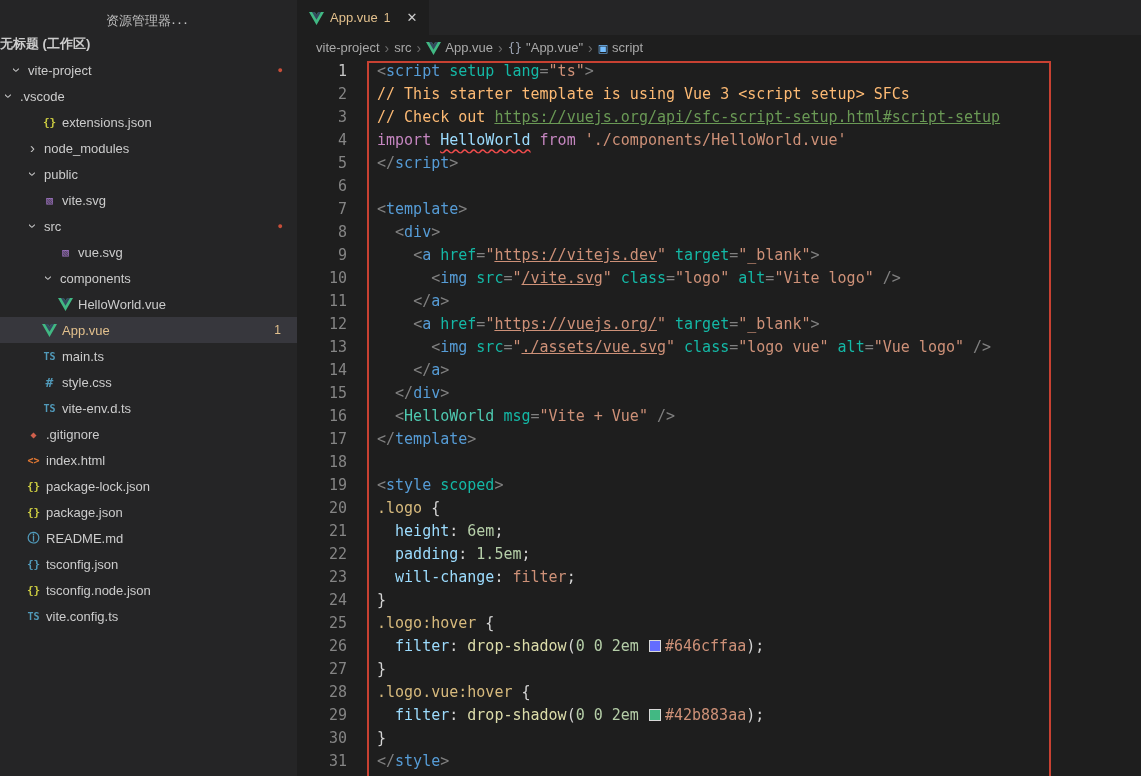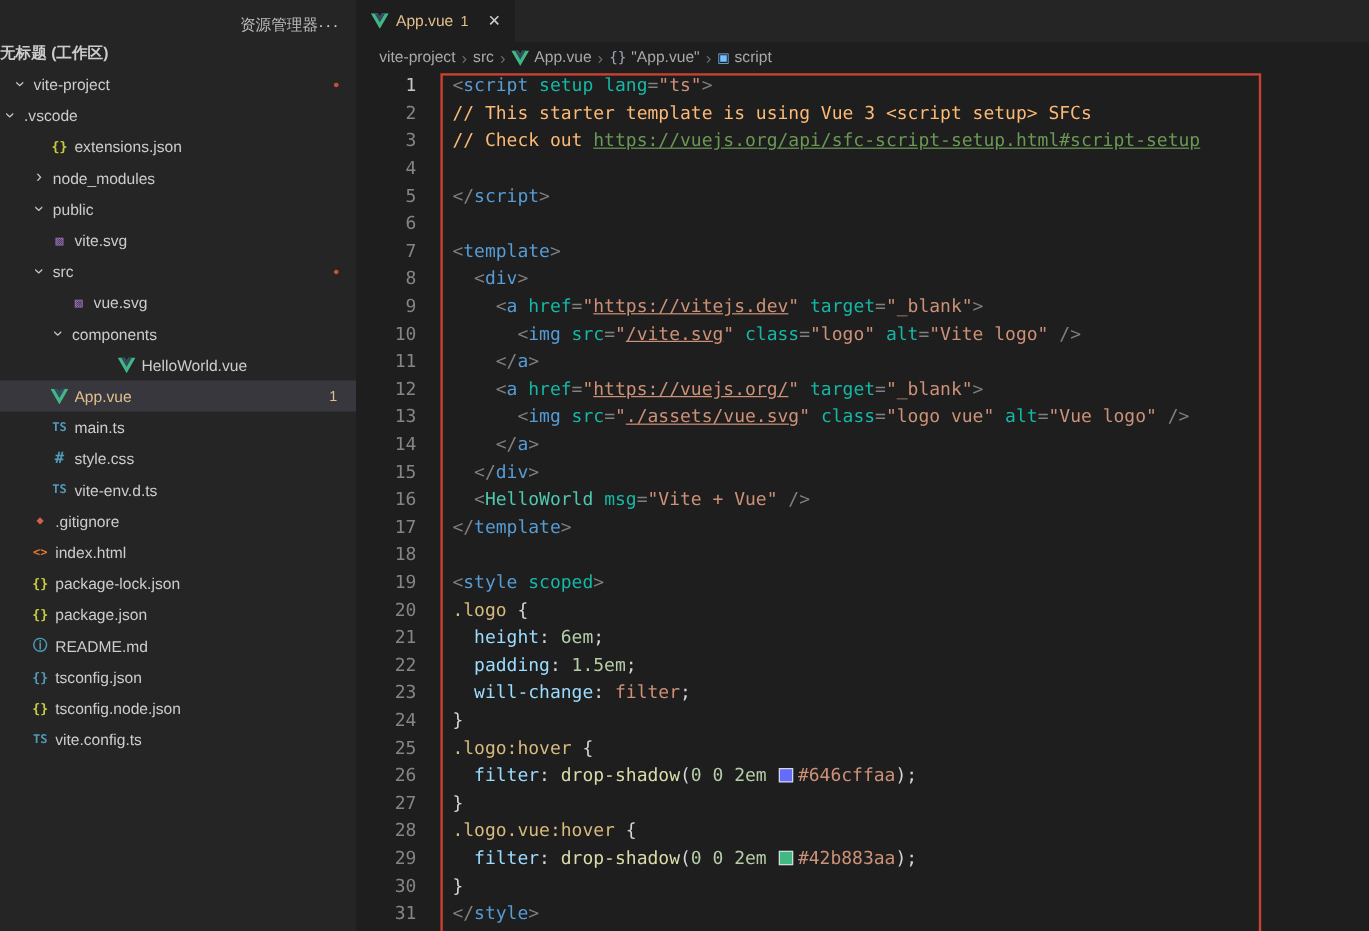--- a/index.html
+++ b/index.html
@@ -2,21 +2,21 @@
 <html><head>
 <meta charset="utf-8">
 <style>
   * { margin:0; padding:0; box-sizing:border-box; }
   html,body { width:1141px; height:776px; overflow:hidden; background:#1e1e1e;
     font-family:"Liberation Sans","DejaVu Sans",sans-serif; }
   .app { display:flex; width:1141px; height:776px; }
 
   
   .sidebar { width:297px; flex-shrink:0; background:#252526; color:#cccccc; overflow:hidden; position:relative; }
-  .sidebar-header { height:30px; display:flex; align-items:center; justify-content:flex-end; padding:12px 14px 0 12px; }
+  .sidebar-header { height:30px; display:flex; align-items:center; justify-content:center; padding:12px 14px 0 12px; }
   .sidebar-title { font-size:13px; color:#bdbdbd; }
   .sidebar-actions { font-size:15px; color:#c5c5c5; letter-spacing:1px; cursor:pointer; }
   .workspace-row { height:27px; display:flex; align-items:center; padding:0 0; font-weight:700; font-size:13px; color:#cccccc; cursor:pointer; }
   .file-tree { width:100%; }
   .tree-row { height:26px; display:flex; align-items:center; font-size:13px; cursor:pointer; white-space:nowrap; }
   .tree-row.selected { background:#37373d; }
   .chev { width:17px; flex-shrink:0; text-align:center; color:#c5c5c5; font-size:15px; line-height:26px; display:inline-block; }
   .chev.exp { transform:rotate(90deg); }
   .file-ic { width:19px; flex-shrink:0; display:inline-flex; justify-content:center; align-items:center; }
   .ic { display:inline-block; font-size:10px; font-weight:bold; text-align:center; font-family:"DejaVu Sans Mono",monospace; }
@@ -111,21 +111,21 @@
         <div class="tree-row" style="padding-left: 56px;">
           <span class="file-ic">
             <span class="ic ic-svg">▧</span>
           </span>
           <span class="tree-label">vue.svg</span>
         </div>
         <div class="tree-row" style="padding-left: 40px;">
           <span class="chev exp">›</span>
           <span class="tree-label">components</span>
         </div>
-        <div class="tree-row" style="padding-left: 56px; margin-left: 40px;">
+        <div class="tree-row" style="padding-left: 56px;">
           <span class="file-ic">
             <svg class="svg-ic" viewBox="0 0 261.76 226.69" width="15" height="13">
               <path fill="#41b883" d="M161.1 0L130.9 52.3 100.7 0H0l130.9 226.7L261.8 0z"></path>
               <path fill="#34495e" d="M161.1 0l-30.2 52.3L100.7 0H52.3l78.6 136.1L209.5 0z"></path>
             </svg>
           </span>
           <span class="tree-label">HelloWorld.vue</span>
         </div>
         <div class="tree-row selected" style="padding-left: 40px;">
           <span class="file-ic">
@@ -243,21 +243,21 @@
         <span class="bc-item">
           <span><span class="bc-module">▣</span></span>
           <span>script</span>
         </span>
       </div>
     <div class="code-area">
       <div id="code-lines">
           <div class="code-line"><span class="line-num active">1</span><span class="line-content"><span class="tk-p">&lt;</span><span class="tk-t">script</span><span class="tk-d"> </span><span class="tk-a">setup</span><span class="tk-d"> </span><span class="tk-a">lang</span><span class="tk-p">=</span><span class="tk-s">"ts"</span><span class="tk-p">&gt;</span></span></div>
           <div class="code-line"><span class="line-num">2</span><span class="line-content"><span class="tk-c">// This starter template is using Vue 3 &lt;script setup&gt; SFCs</span></span></div>
           <div class="code-line"><span class="line-num">3</span><span class="line-content"><span class="tk-c">// Check out </span><span class="tk-cu">https://vuejs.org/api/sfc-script-setup.html#script-setup</span></span></div>
-          <div class="code-line"><span class="line-num">4</span></div>
+          <div class="code-line"><span class="line-num">4</span><span class="line-content"><span class="tk-k">import</span><span class="tk-d"> </span><span class="tk-ve">HelloWorld</span><span class="tk-d"> </span><span class="tk-k">from</span><span class="tk-d"> </span><span class="tk-s">'./components/HelloWorld.vue'</span></span></div>
           <div class="code-line"><span class="line-num">5</span><span class="line-content"><span class="tk-p">&lt;/</span><span class="tk-t">script</span><span class="tk-p">&gt;</span></span></div>
           <div class="code-line"><span class="line-num">6</span><span class="line-content"></span></div>
           <div class="code-line"><span class="line-num">7</span><span class="line-content"><span class="tk-p">&lt;</span><span class="tk-t">template</span><span class="tk-p">&gt;</span></span></div>
           <div class="code-line"><span class="line-num">8</span><span class="line-content"><span class="tk-d">  </span><span class="tk-p">&lt;</span><span class="tk-t">div</span><span class="tk-p">&gt;</span></span></div>
           <div class="code-line"><span class="line-num">9</span><span class="line-content"><span class="tk-d">    </span><span class="tk-p">&lt;</span><span class="tk-t">a</span><span class="tk-d"> </span><span class="tk-a">href</span><span class="tk-p">=</span><span class="tk-s">"</span><span class="tk-su">https://vitejs.dev</span><span class="tk-s">"</span><span class="tk-d"> </span><span class="tk-a">target</span><span class="tk-p">=</span><span class="tk-s">"_blank"</span><span class="tk-p">&gt;</span></span></div>
           <div class="code-line"><span class="line-num">10</span><span class="line-content"><span class="tk-d">      </span><span class="tk-p">&lt;</span><span class="tk-t">img</span><span class="tk-d"> </span><span class="tk-a">src</span><span class="tk-p">=</span><span class="tk-s">"</span><span class="tk-su">/vite.svg</span><span class="tk-s">"</span><span class="tk-d"> </span><span class="tk-a">class</span><span class="tk-p">=</span><span class="tk-s">"logo"</span><span class="tk-d"> </span><span class="tk-a">alt</span><span class="tk-p">=</span><span class="tk-s">"Vite logo"</span><span class="tk-d"> </span><span class="tk-p">/&gt;</span></span></div>
           <div class="code-line"><span class="line-num">11</span><span class="line-content"><span class="tk-d">    </span><span class="tk-p">&lt;/</span><span class="tk-t">a</span><span class="tk-p">&gt;</span></span></div>
           <div class="code-line"><span class="line-num">12</span><span class="line-content"><span class="tk-d">    </span><span class="tk-p">&lt;</span><span class="tk-t">a</span><span class="tk-d"> </span><span class="tk-a">href</span><span class="tk-p">=</span><span class="tk-s">"</span><span class="tk-su">https://vuejs.org/</span><span class="tk-s">"</span><span class="tk-d"> </span><span class="tk-a">target</span><span class="tk-p">=</span><span class="tk-s">"_blank"</span><span class="tk-p">&gt;</span></span></div>
           <div class="code-line"><span class="line-num">13</span><span class="line-content"><span class="tk-d">      </span><span class="tk-p">&lt;</span><span class="tk-t">img</span><span class="tk-d"> </span><span class="tk-a">src</span><span class="tk-p">=</span><span class="tk-s">"</span><span class="tk-su">./assets/vue.svg</span><span class="tk-s">"</span><span class="tk-d"> </span><span class="tk-a">class</span><span class="tk-p">=</span><span class="tk-s">"logo vue"</span><span class="tk-d"> </span><span class="tk-a">alt</span><span class="tk-p">=</span><span class="tk-s">"Vue logo"</span><span class="tk-d"> </span><span class="tk-p">/&gt;</span></span></div>
           <div class="code-line"><span class="line-num">14</span><span class="line-content"><span class="tk-d">    </span><span class="tk-p">&lt;/</span><span class="tk-t">a</span><span class="tk-p">&gt;</span></span></div>

